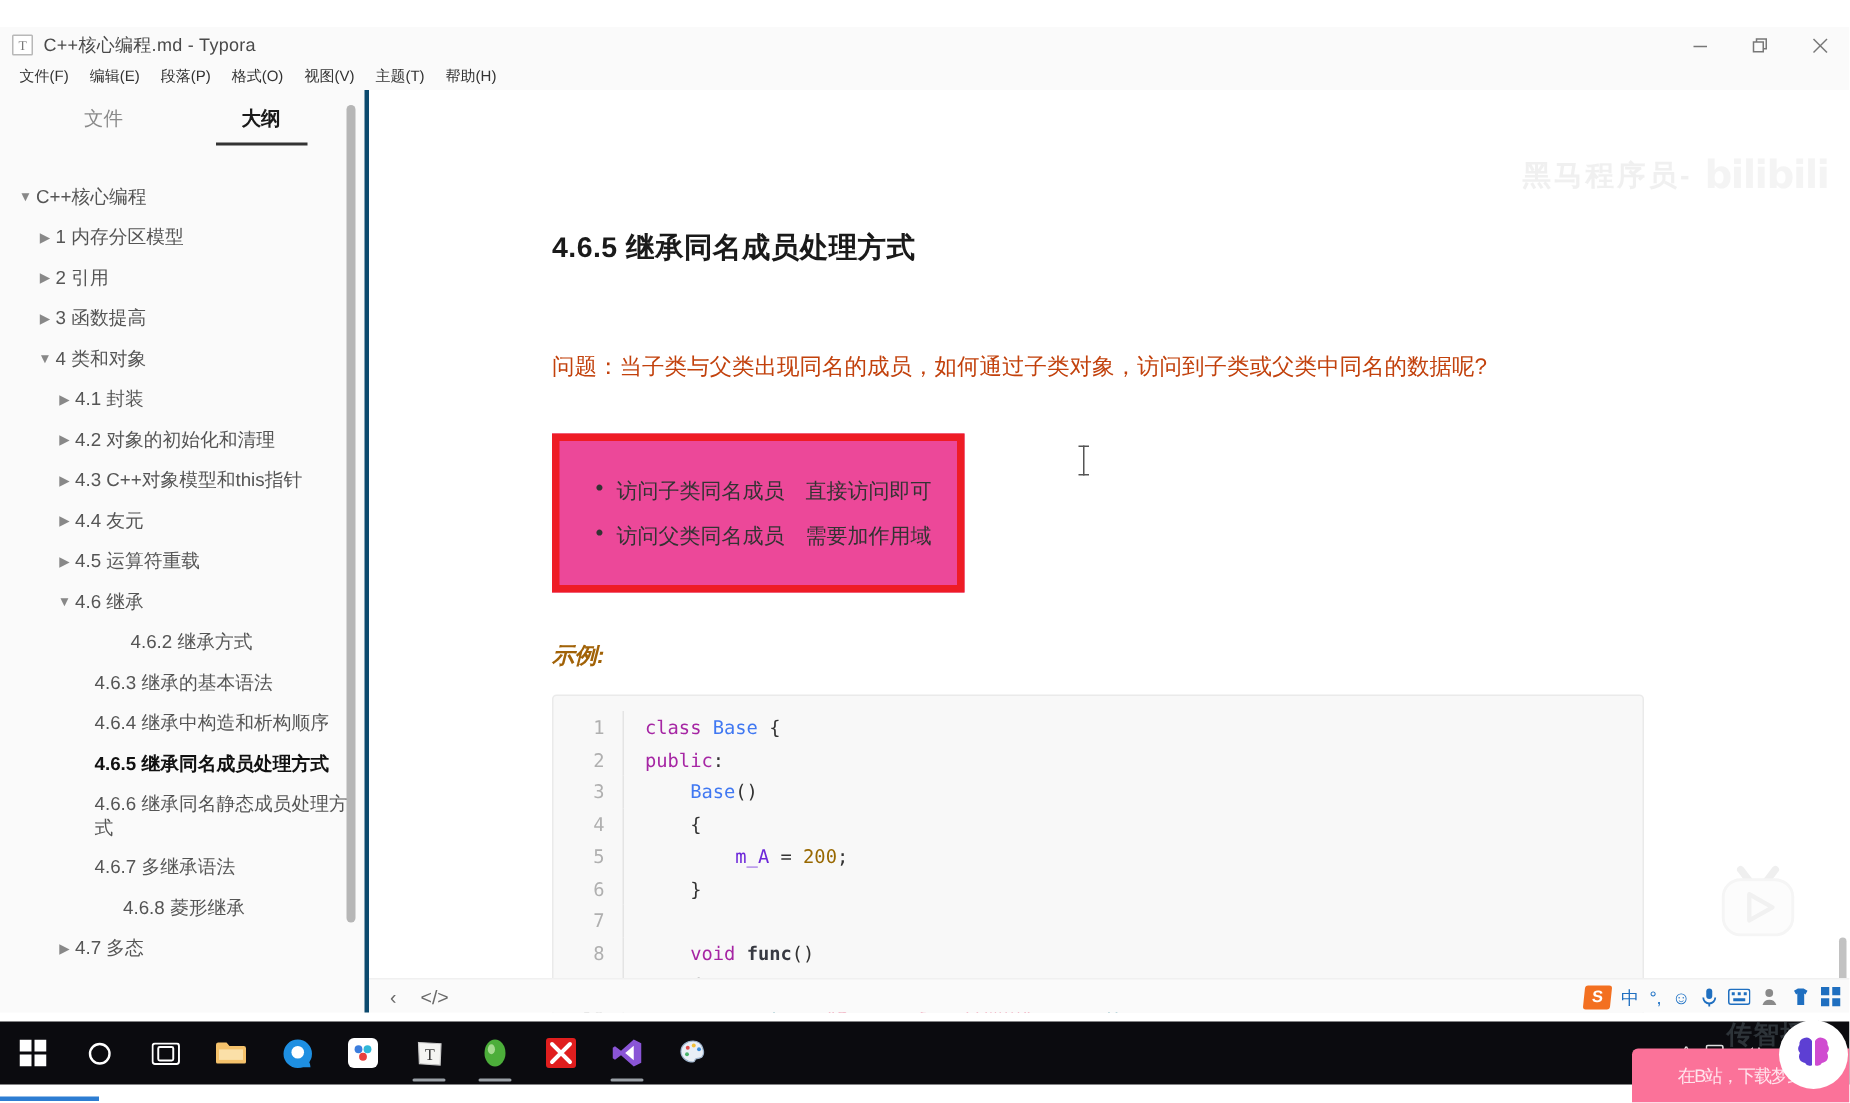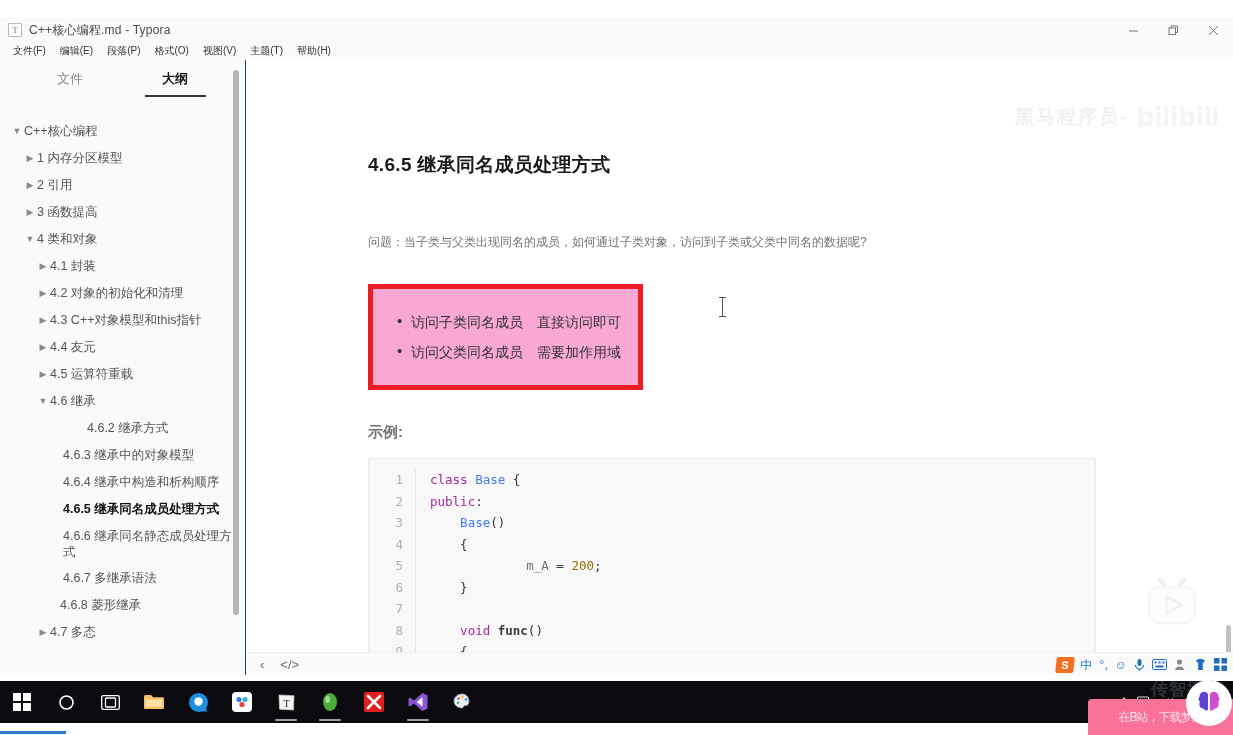--- a/index.html
+++ b/index.html
@@ -41,21 +41,21 @@
 
   
   .workspace {
     position: absolute; left: 0; top: 60px; width: 1233px; height: 615px;
     background: #fff; display: flex;
   }
 
   
   .sidebar {
     width: 246px; height: 615px; background: #fafafa; position: relative;
-    border-right: 1px solid #0c4a6e;
+    border-right: 3px solid #0c4a6e;
   }
   .side-tabs {
     display: flex; height: 36px; align-items: center; justify-content: center;
     padding-top: 10px;
   }
   .side-tab {
     font-size: 13px; color: #8a8a8a; width: 105px; text-align: center;
     padding-bottom: 9px; position: relative;
   }
   .side-tab.active { color: #1a1a1a; font-weight: bold; }
@@ -87,47 +87,47 @@
   .editor {
     position: relative; flex: 1; height: 615px; background: #fff; overflow: hidden;
   }
   .doc { position: absolute; left: 0; top: 0; width: 100%; padding-left: 122px; }
 
   h1.doctitle {
     font-size: 19px; color: #1a1a1a; margin-top: 92px; letter-spacing: .3px;
     font-weight: bold;
   }
   p.question {
-    font-size: 12px; color: #737373; margin-top: 55px; line-height: 1.6;
+    font-size: 15px; color: #c2410c; margin-top: 55px; line-height: 1.6;
   }
   .caret-mark {
     position: absolute; left: 476px; top: 237px; width: 1px; height: 20px;
     background: #555;
   }
   .caret-mark::before, .caret-mark::after {
     content: ""; position: absolute; left: -3px; width: 7px; height: 1px; background: #555;
   }
   .caret-mark::before { top: 0; }
   .caret-mark::after { bottom: 0; }
 
   .redbox {
     margin-top: 32px; margin-left: 0; width: 275px;
-    border: 5px solid #ee1c25; background: #f9a8d4; padding: 18px 0 18px 0;
+    border: 5px solid #ee1c25; background: #ec4899; padding: 18px 0 18px 0;
   }
   .redbox ul { list-style: none; padding-left: 24px; }
   .redbox li {
     font-size: 14px; color: #333; line-height: 30px; position: relative;
     padding-left: 14px;
   }
   .redbox li::before {
     content: "•"; position: absolute; left: 0; top: -1px; font-size: 15px; color: #333;
   }
 
   h3.example {
-    font-size: 15px; font-weight: bold; color: #737373; margin-top: 33px;
+    font-size: 15px; font-weight: bold; color: #a16207; margin-top: 33px; font-style: italic;
   }
 
   .codeblock {
     margin-top: 16px; width: 728px; background: #f8f8f8;
     border: 1px solid #eaeaea; border-radius: 3px; padding: 10px 0 0 0;
     font-family: "DejaVu Sans Mono", "Liberation Mono", monospace;
     font-size: 12.5px; line-height: 21.5px;
   }
   .codeline { display: flex; }
   .lineno {
@@ -137,21 +137,21 @@
   .linetext {
     flex: 1; padding-left: 14px; border-left: 1px solid #e4e4e4;
     white-space: pre; color: #333;
   }
   .kw  { color: #a626a4; }
   .typ { color: #4078f2; }
   .fn  { color: #383a42; font-weight: bold; }
   .str { color: #d14; }
   .num { color: #986801; }
   .id2 { color: #0b7285; }
-  .pl  { color: #737373; margin-left: 36px; }
+  .pl  { color: #6d28d9; }
 
   
   .wm-top {
     position: absolute; right: 14px; top: 42px; display: flex; align-items: center;
     opacity: .30; pointer-events: none; user-select: none;
   }
   .wm-top .wmtxt {
     font-size: 19px; color: #cfcfcf; letter-spacing: 2px; font-weight: bold;
     text-shadow: 1px 1px 0 #fff;
   }
@@ -319,39 +319,39 @@
           <div class="olrow" style="padding-left: 36px;">
             <span class="caret">▼</span>
             <span class="oltext">4.6 继承</span>
           </div>
           <div class="olrow" style="padding-left: 73px;">
             <span class="caret none">▶</span>
             <span class="oltext">4.6.2 继承方式</span>
           </div>
           <div class="olrow" style="padding-left: 49px;">
             <span class="caret none">▶</span>
-            <span class="oltext">4.6.3 继承中的对象模型</span>
+            <span class="oltext">4.6.3 继承的基本语法</span>
           </div>
           <div class="olrow" style="padding-left: 49px;">
             <span class="caret none">▶</span>
             <span class="oltext">4.6.4 继承中构造和析构顺序</span>
           </div>
           <div class="olrow sel" style="padding-left: 49px;">
             <span class="caret none">▶</span>
             <span class="oltext">4.6.5 继承同名成员处理方式</span>
           </div>
           <div class="olrow" style="padding-left: 49px;">
             <span class="caret none">▶</span>
             <span class="oltext">4.6.6 继承同名静态成员处理方式</span>
           </div>
           <div class="olrow" style="padding-left: 49px;">
             <span class="caret none">▶</span>
             <span class="oltext">4.6.7 多继承语法</span>
           </div>
-          <div class="olrow" style="padding-left: 46px; justify-content: flex-end;">
+          <div class="olrow" style="padding-left: 68px; justify-content: flex-end;">
             <span class="caret none">▶</span>
             <span class="oltext">4.6.8 菱形继承</span>
           </div>
           <div class="olrow" style="padding-left: 36px;">
             <span class="caret">▶</span>
             <span class="oltext">4.7 多态</span>
           </div>
           <div class="olrow" style="padding-left: 23px;"></div>
         </div>
       <div class="sb-scroll"></div>

